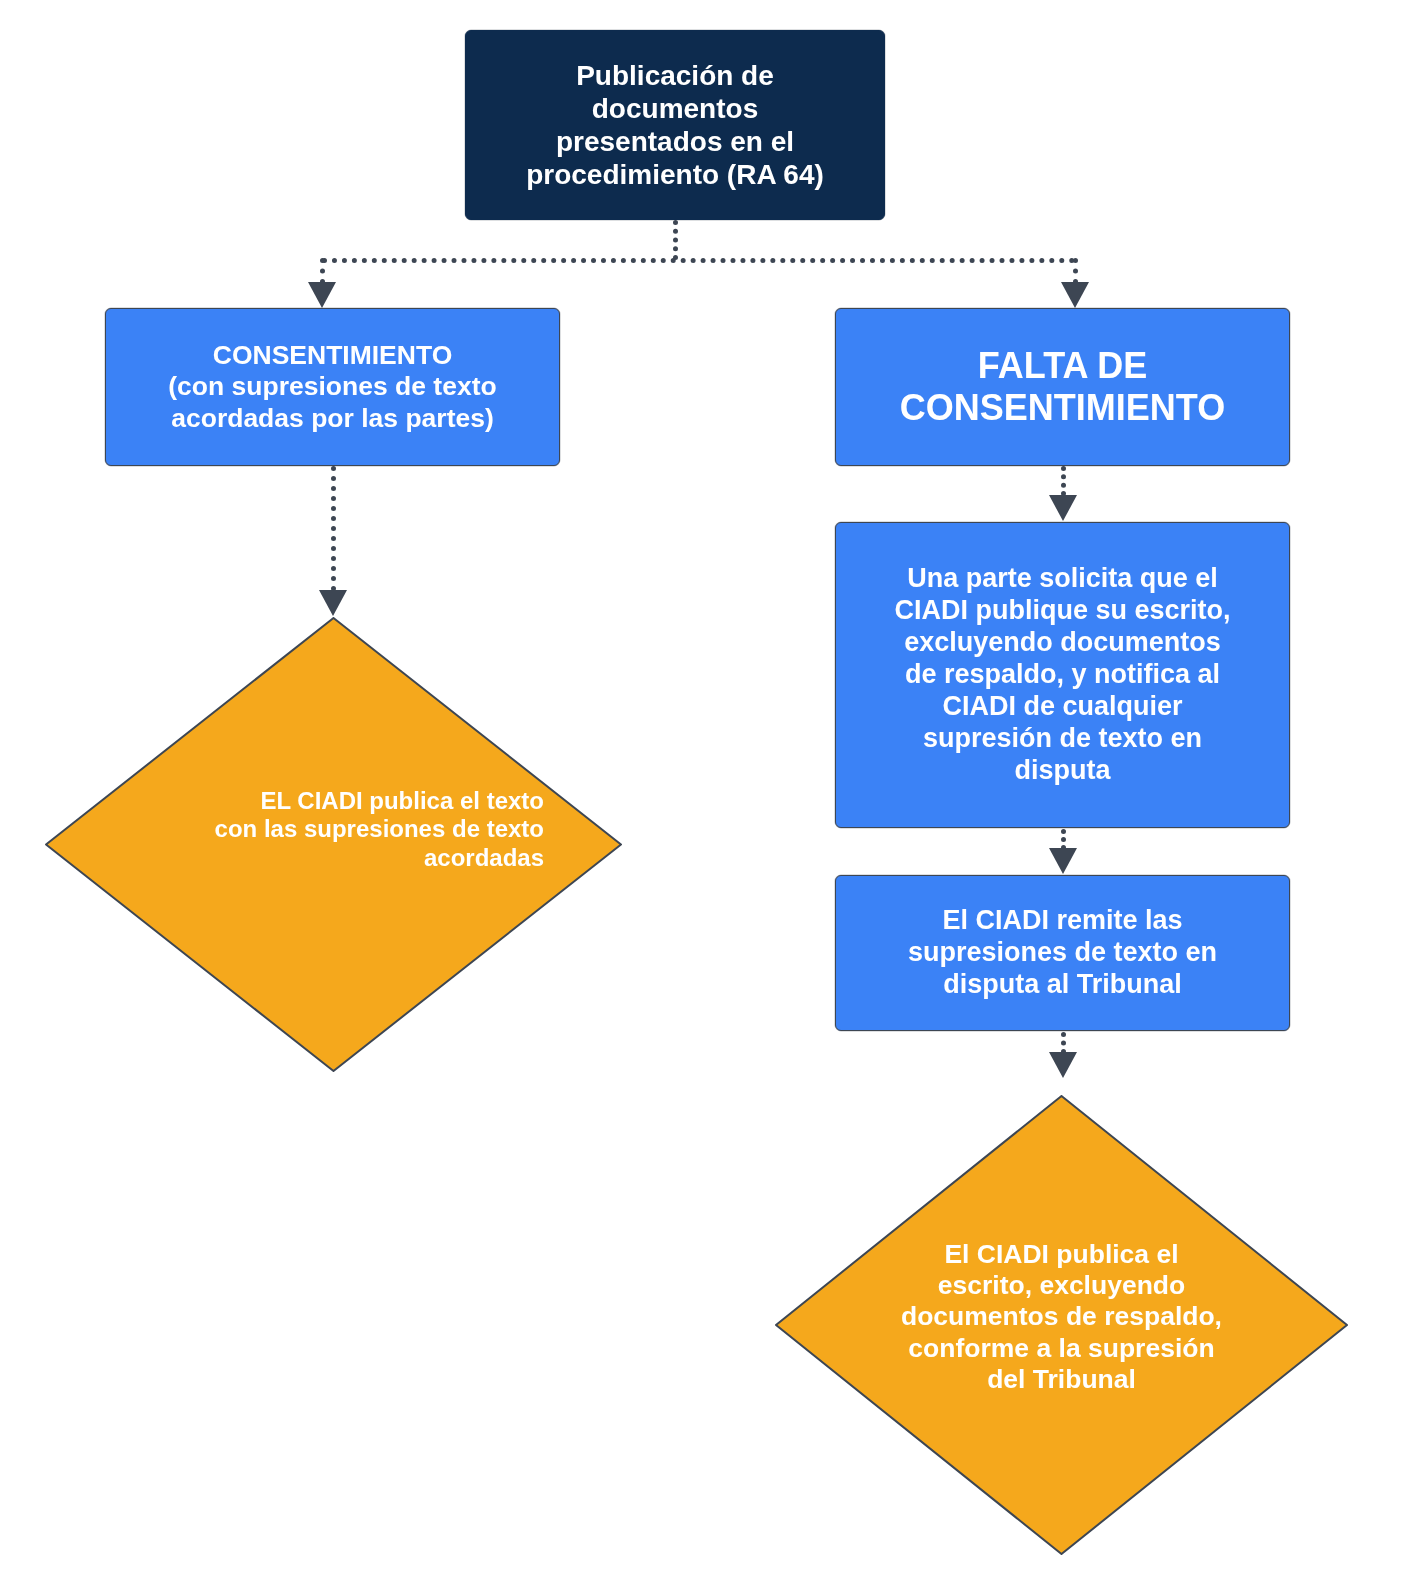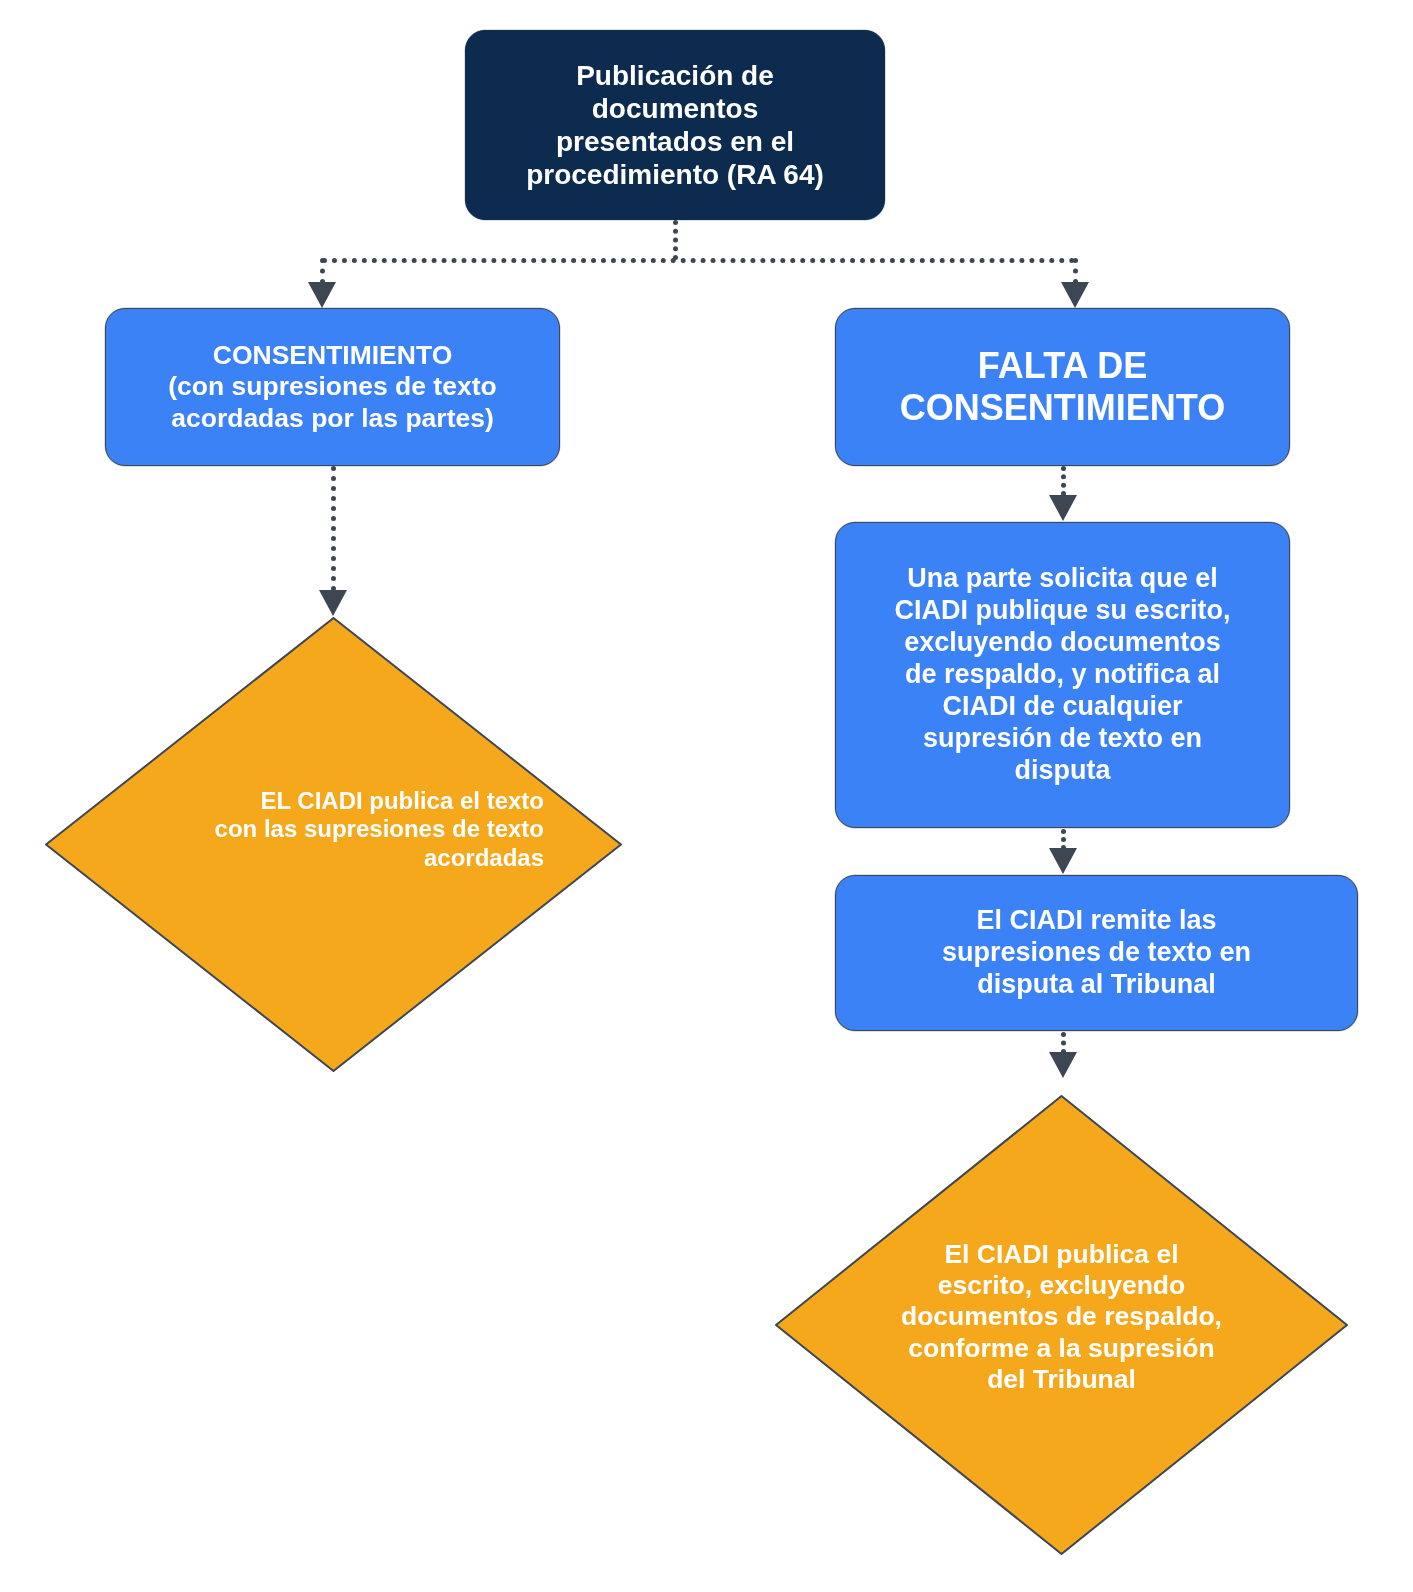--- a/index.html
+++ b/index.html
@@ -30,21 +30,21 @@
     line-height: 1.18;
     z-index: 3;
   }
   .node .txt {
     display: block;
     width: 100%;
     white-space: pre-line;
   }
   
   .rect {
-    border-radius: 20px;
+    border-radius: 6px;
     border: 1px solid #3d4653;
     box-shadow: 0 0 0 0.5px rgba(61,70,83,0.35);
   }
   .rect.navy {
     background: #0d2b4e;
     border-color: #0d2b4e;
   }
   .rect.blue {
     background: #3b82f6;
   }
@@ -74,21 +74,21 @@
   }
   #node-noconsent {
     left: 835px; top: 308px; width: 455px; height: 158px;
     font-size: 36px;
   }
   #node-request {
     left: 835px; top: 522px; width: 455px; height: 306px;
     font-size: 27px;
   }
   #node-remite {
-    left: 835px; top: 875px; width: 523px; height: 156px;
+    left: 835px; top: 875px; width: 455px; height: 156px;
     font-size: 27px;
   }
   #node-diamond-left {
     left: 45px; top: 617px; width: 577px; height: 455px;
     font-size: 24px;
     text-align: right;
   }
   #node-diamond-left .txt {
     padding: 0 78px;
     transform: translateY(-15px);

